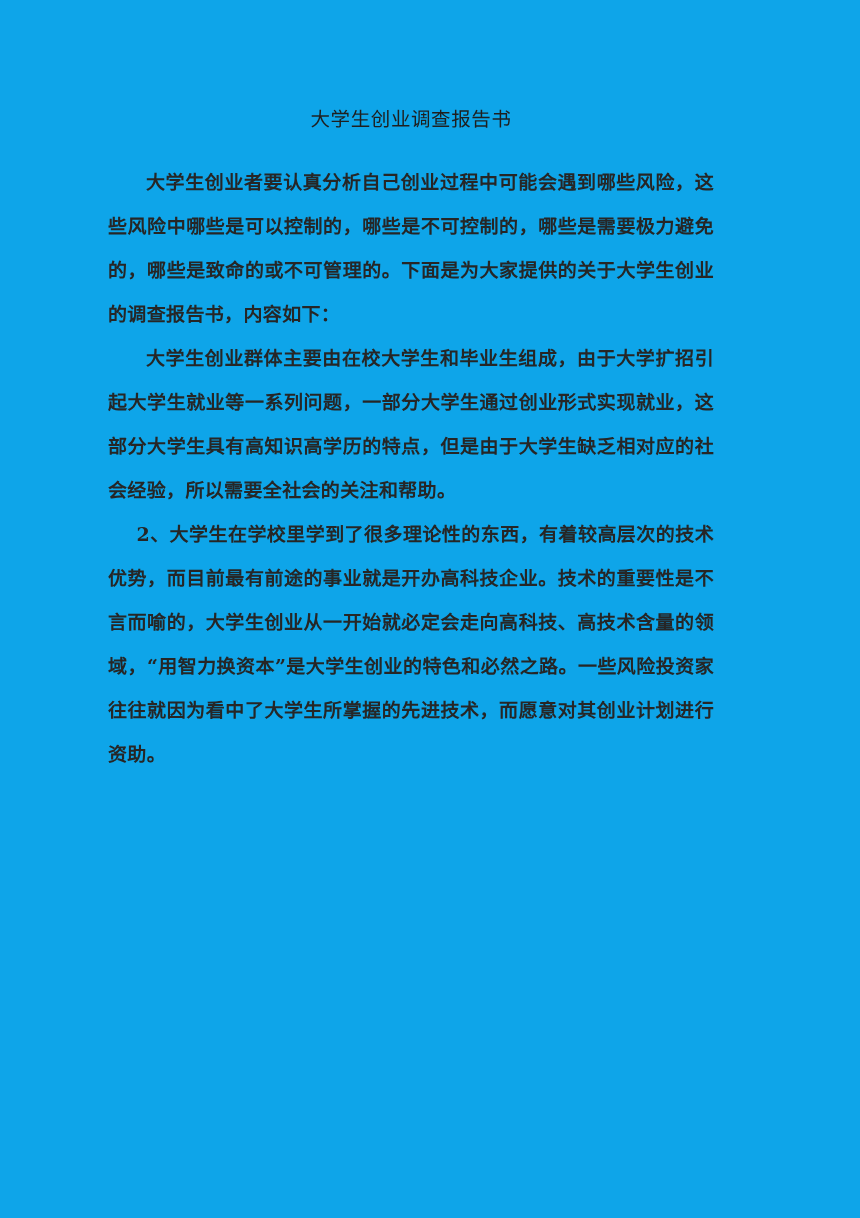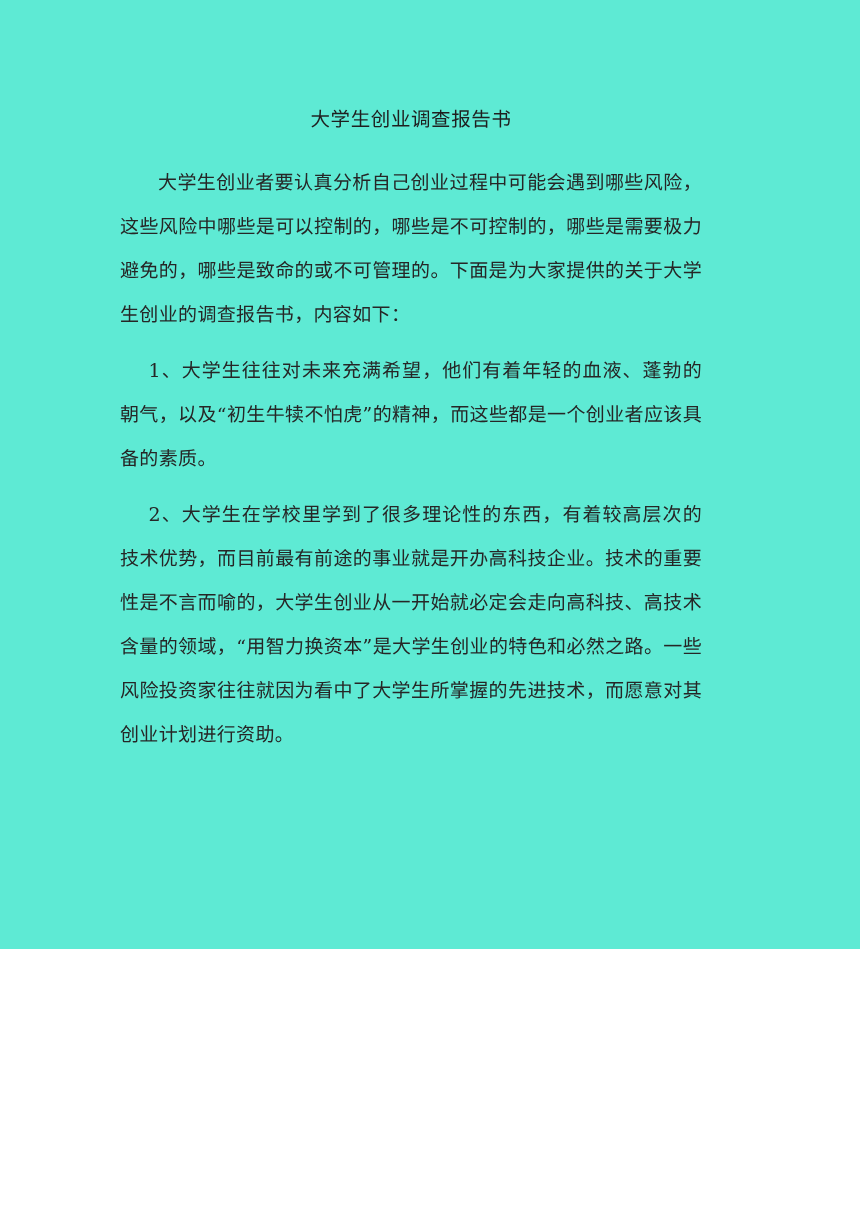--- a/index.html
+++ b/index.html
@@ -13,22 +13,22 @@
     height: 1218px;
     overflow: hidden;
     font-family: "DejaVu Serif", "Liberation Serif", serif;
     color: #262626;
     -webkit-font-smoothing: antialiased;
   }
 
   .page {
     position: relative;
     width: 860px;
-    height: 949px;
-    background: #5eead4;
+    height: 1218px;
+    background: #0ea5e9;
     box-sizing: border-box;
   }
 
   .doc-body {
     position: absolute;
     left: 108px;
     top: 98px;
     width: 606px;
   }
 
@@ -36,28 +36,29 @@
     text-align: center;
     font-size: 19.5px;
     line-height: 44px;
     letter-spacing: 0.6px;
     color: #1f1f1f;
     margin: 0 0 18px 0;
     font-weight: 400;
   }
 
   .para {
-    margin: 12px;
+    margin: 0;
     font-size: 19px;
     line-height: 44px;
     letter-spacing: 0.35px;
     text-align: justify;
     text-justify: inter-ideograph;
     color: #262626;
     word-break: break-all;
+    font-weight: bold;
   }
 
   .para + .para {
     margin-top: 0;
   }
 
   
   .indent-2 {
     text-indent: 2em;
   }
@@ -69,21 +70,21 @@
 </head>
 <body>
 
 <div class="page">
   <div class="doc-body">
 
     <h1 class="doc-title">大学生创业调查报告书</h1>
 
     <p class="para indent-2">大学生创业者要认真分析自己创业过程中可能会遇到哪些风险，这些风险中哪些是可以控制的，哪些是不可控制的，哪些是需要极力避免的，哪些是致命的或不可管理的。下面是为大家提供的关于大学生创业的调查报告书，内容如下：</p>
 
+    <p class="para indent-2">大学生创业群体主要由在校大学生和毕业生组成，由于大学扩招引起大学生就业等一系列问题，一部分大学生通过创业形式实现就业，这部分大学生具有高知识高学历的特点，但是由于大学生缺乏相对应的社会经验，所以需要全社会的关注和帮助。</p>
 
 
 
-    <p class="para indent-list">1、大学生往往对未来充满希望，他们有着年轻的血液、蓬勃的朝气，以及“初生牛犊不怕虎”的精神，而这些都是一个创业者应该具备的素质。</p>
 
     <p class="para indent-list">2、大学生在学校里学到了很多理论性的东西，有着较高层次的技术优势，而目前最有前途的事业就是开办高科技企业。技术的重要性是不言而喻的，大学生创业从一开始就必定会走向高科技、高技术含量的领域，“用智力换资本”是大学生创业的特色和必然之路。一些风险投资家往往就因为看中了大学生所掌握的先进技术，而愿意对其创业计划进行资助。</p>
 
   </div>
 </div>
 
 </body></html>

